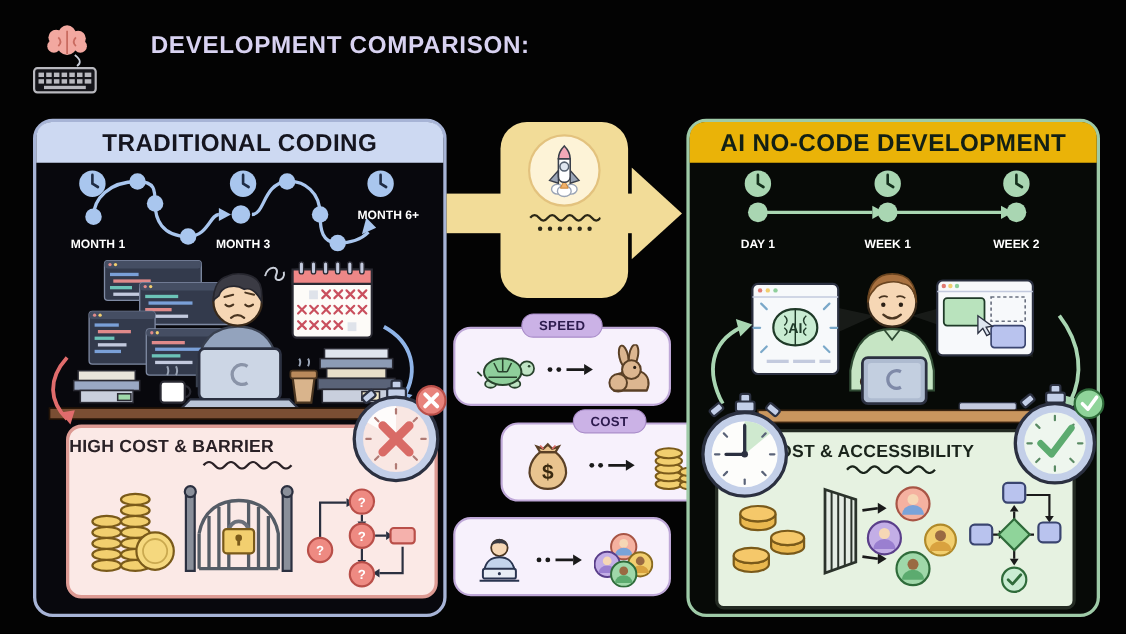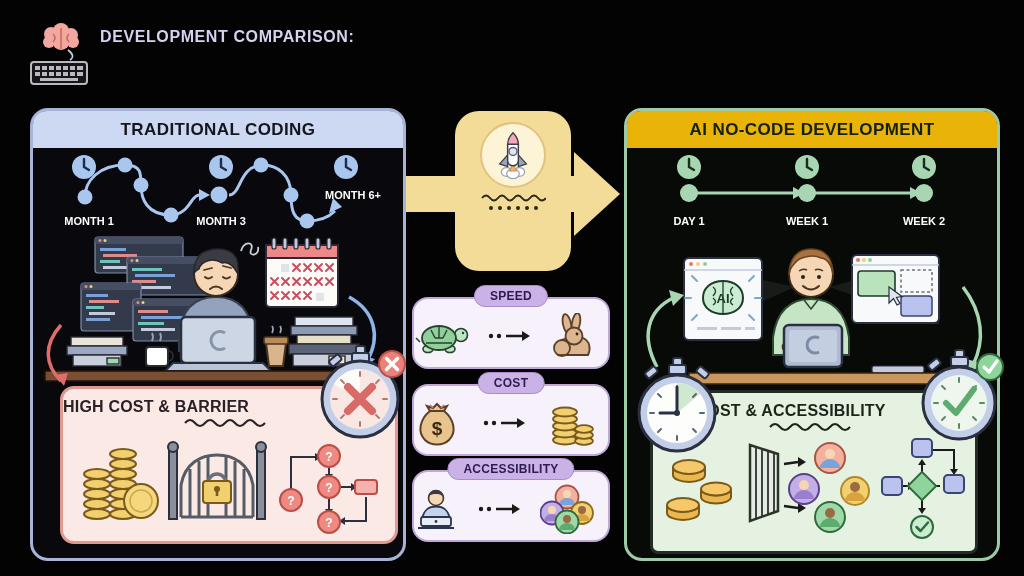--- a/index.html
+++ b/index.html
@@ -2,28 +2,28 @@
 <html><head>
 <meta charset="utf-8">
 <style>
   html,body{margin:0;padding:0;background:#000;}
   .canvas{position:relative;width:1024px;height:576px;background:#030303;overflow:hidden;
           font-family:"Liberation Sans",sans-serif;}
   .abs{position:absolute;}
   svg{display:block;}
   svg text{font-family:"Liberation Sans",sans-serif;font-weight:700;}
   
-  .title1{font-size:16px;font-weight:800;letter-spacing:.6px;color:#d8d2f1;}
+  .title1{font-size:22px;font-weight:800;letter-spacing:.6px;color:#d8d2f1;margin-left:37px;}
   .title2{font-size:23px;font-weight:800;letter-spacing:.6px;color:#b7e0c2;margin-top:4px;}
   
   .panel{position:absolute;top:108px;width:370px;height:447px;border-radius:18px;}
   .panel-left{left:30px;border:3px solid #a7b4d6;background:#08080d;}
   .panel-right{left:624px;border:3px solid #9ecaa7;background:#070a07;}
   .panel-head{position:absolute;left:0;top:0;width:100%;height:37px;line-height:37px;
-              text-align:center;font-size:17px;font-weight:800;letter-spacing:.4px;
+              text-align:center;font-size:22px;font-weight:800;letter-spacing:.4px;
               border-radius:14px 14px 0 0;}
   .head-blue{background:#cdd9f2;color:#15151f;}
   .head-green{background:#eab308;color:#132015;}
   
   .callout{position:absolute;border-radius:14px;}
   .callout-pink{left:27px;top:275px;width:332px;height:152px;background:#fbe9e6;border:3px solid #dd9a93;}
   .callout-green{left:23px;top:279px;width:322px;height:158px;background:#e6f2e1;border:3px solid #242b23;border-radius:8px;}
   .callout-title{margin-top:9px;text-align:left;font-size:16px;font-weight:800;letter-spacing:.2px;color:#2a2126;}
   .callout-green .callout-title{color:#1a241b;}
   .wavy-wrap{display:flex;justify-content:center;margin-top:1px;}
@@ -33,21 +33,21 @@
           clip-path:polygon(0 0,100% 50%,0 100%);}
   .badge{position:absolute;left:455px;top:111px;width:116px;height:160px;background:#f2dc98;
          border-radius:24px;display:flex;flex-direction:column;align-items:center;z-index:2;}
   .badge-circle{width:62px;height:62px;margin-top:11px;border-radius:50%;background:#fdf3d7;
                 border:2px solid #e3c27e;display:flex;align-items:center;justify-content:center;}
   .badge-text{margin-top:5px;text-align:center;font-size:14px;font-weight:800;color:#2b2716;line-height:1.18;}
   .badge-dots{margin-top:4px;display:flex;gap:5px;}
   .badge-dots i{width:4px;height:4px;border-radius:50%;background:#2b2716;}
   .mrow{position:absolute;left:412px;width:198px;height:72px;background:#f7f1fc;
         border:2px solid #bfa8d8;border-radius:16px;display:flex;align-items:center;
-        justify-content:space-between;padding:6px 14px 0 0;box-sizing:border-box;}
+        justify-content:space-between;padding:6px 14px 0 18px;box-sizing:border-box;}
   .pill{position:absolute;top:-14px;left:50%;transform:translateX(-50%);background:#cbb2e6;
         border:1px solid #a98cc9;border-radius:14px;padding:3px 15px;font-size:12px;
         font-weight:800;color:#2d1b4e;white-space:nowrap;letter-spacing:.3px;}
 </style>
 </head>
 <body>
 
 <div class="canvas">
 
   <div class="abs" style="left:28px;top:22px;width:64px;height:68px;">
@@ -412,21 +412,21 @@
         <ellipse cx="28" cy="10" rx="4" ry="10" transform="rotate(10 28 10)"></ellipse>
         <path d="M10,42 C6,34 10,27 17,26 C20,20 30,19 35,25 C42,28 43,36 40,42 Z"></path>
         <circle cx="14" cy="35" r="8"></circle>
         <circle cx="26" cy="23" r="8.5"></circle>
       </g>
       <circle cx="29" cy="21" r="1.4" fill="#2b2016"></circle>
       <path d="M10,42 L40,42" stroke="#5a4026" stroke-width="1.8"></path>
     </svg>
   </div>
 
-  <div class="mrow" style="top:384px;">
+  <div class="mrow" style="top:384px;margin-left:43px;">
     <div class="pill">COST</div>
     <svg width="46" height="50" viewBox="0 0 46 50">
       <path d="M16,13 C6,21 3,34 11,42 C17,48 29,48 35,42 C43,34 40,21 30,13 Z" fill="#e9c48f" stroke="#5a4026" stroke-width="2"></path>
       <path d="M16,13 L30,13 L33,8 L27,10 L23,6 L19,10 L13,8 Z" fill="#e9c48f" stroke="#5a4026" stroke-width="2"></path>
       <path d="M27,10 l3,-3 M19,10 l-3,-3" stroke="#d96b66" stroke-width="1.6"></path>
       <text x="23" y="37" text-anchor="middle" font-size="19" fill="#3a2a10">$</text>
     </svg>
     <svg width="50" height="18" viewBox="0 0 50 18">
       <circle cx="7" cy="9" r="2.2" fill="#1a1a1a"></circle>
         <circle cx="15" cy="9" r="2.2" fill="#1a1a1a"></circle>
@@ -441,21 +441,20 @@
           <ellipse cx="17" cy="19" rx="12" ry="4.5"></ellipse>
         <ellipse cx="17" cy="12" rx="12" ry="4.5"></ellipse>
         <ellipse cx="36" cy="41" rx="9" ry="3.8"></ellipse>
           <ellipse cx="36" cy="35" rx="9" ry="3.8"></ellipse>
           <ellipse cx="36" cy="29" rx="9" ry="3.8"></ellipse>
       </g>
     </svg>
   </div>
 
   <div class="mrow" style="top:470px;">
-    <div class="pill">ACCESSIBILITY</div>
     <svg width="44" height="42" viewBox="0 0 44 42">
       <circle cx="22" cy="10" r="7.5" fill="#f6d7b5" stroke="#4a3520" stroke-width="1.6"></circle>
       <path d="M14.5,9 C15,4 19,2 22,2 C25,2 29,4 29.5,9 C27,6.5 25,5.5 22,6 C19,5.5 16,6.5 14.5,9 Z" fill="#3a3a42"></path>
       <path d="M8,31 C10,21 15,18.5 22,18.5 C29,18.5 34,21 36,31 Z" fill="#c3d4ec" stroke="#2a3550" stroke-width="1.8"></path>
       <rect x="7" y="29" width="30" height="9" rx="2" fill="#e8edf5" stroke="#2a3550" stroke-width="1.8"></rect>
       <circle cx="22" cy="33.5" r="1.4" fill="#2a3550"></circle>
       <path d="M4,40 L40,40" stroke="#2a3550" stroke-width="1.8"></path>
     </svg>
     <svg width="50" height="18" viewBox="0 0 50 18">
       <circle cx="7" cy="9" r="2.2" fill="#1a1a1a"></circle>

